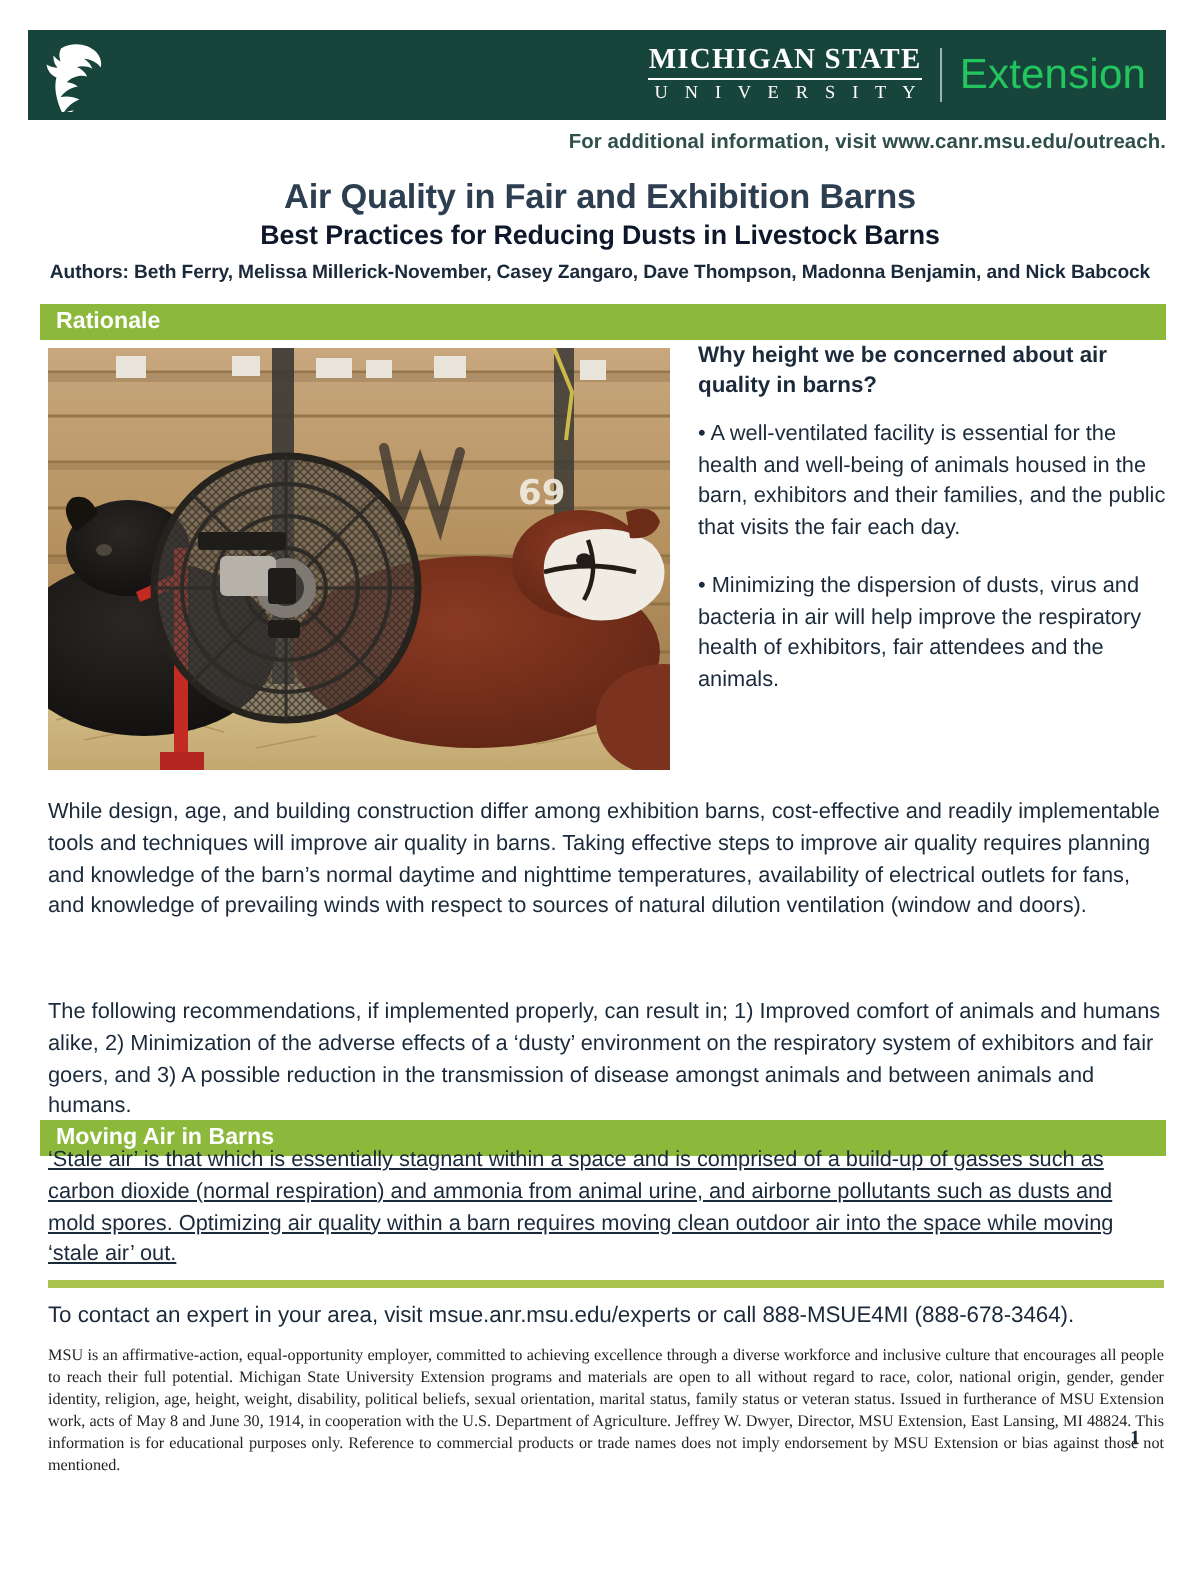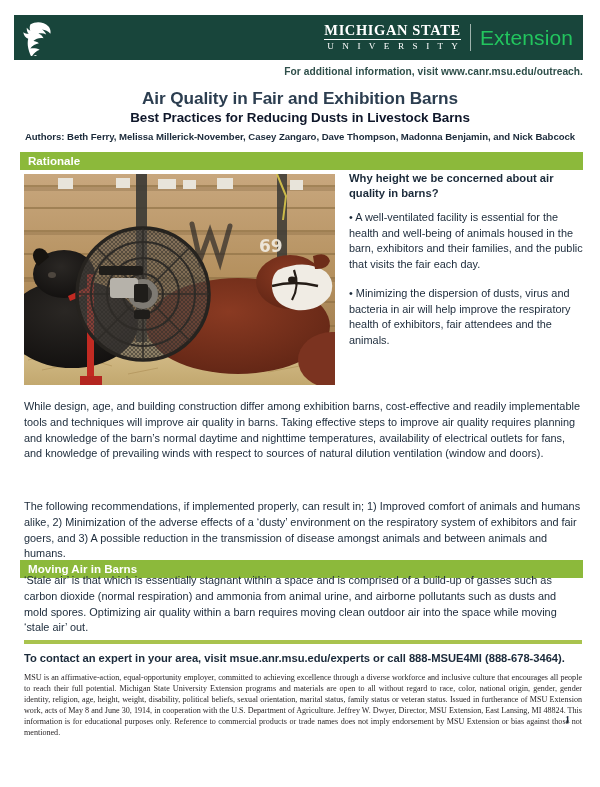--- a/index.html
+++ b/index.html
@@ -194,40 +194,40 @@
   .body-para {
     position: absolute;
     left: 24px;
     width: 558px;
     font-size: 10.9px;
     color: #1b2a3a;
     line-height: 1.445;
   }
   #para-design   { top: 399px; }
   #para-recs     { top: 499px; }
-  #para-stale    { top: 573px; }
+  #para-stale    { top: 573px; text-decoration: underline; }
 
   
   .divider {
     position: absolute;
     left: 24px;
     top: 640px;
     width: 558px;
     height: 4px;
     background: #a9c34e;
   }
 
   
   .contact {
     position: absolute;
     left: 24px;
     top: 652px;
     width: 570px;
     font-size: 11.2px;
-    font-weight: bold;
+    font-weight: normal;
     color: #1b2a3a;
     letter-spacing: -0.03px;
   }
 
   
   .legal {
     position: absolute;
     left: 24px;
     top: 672px;
     width: 558px;

